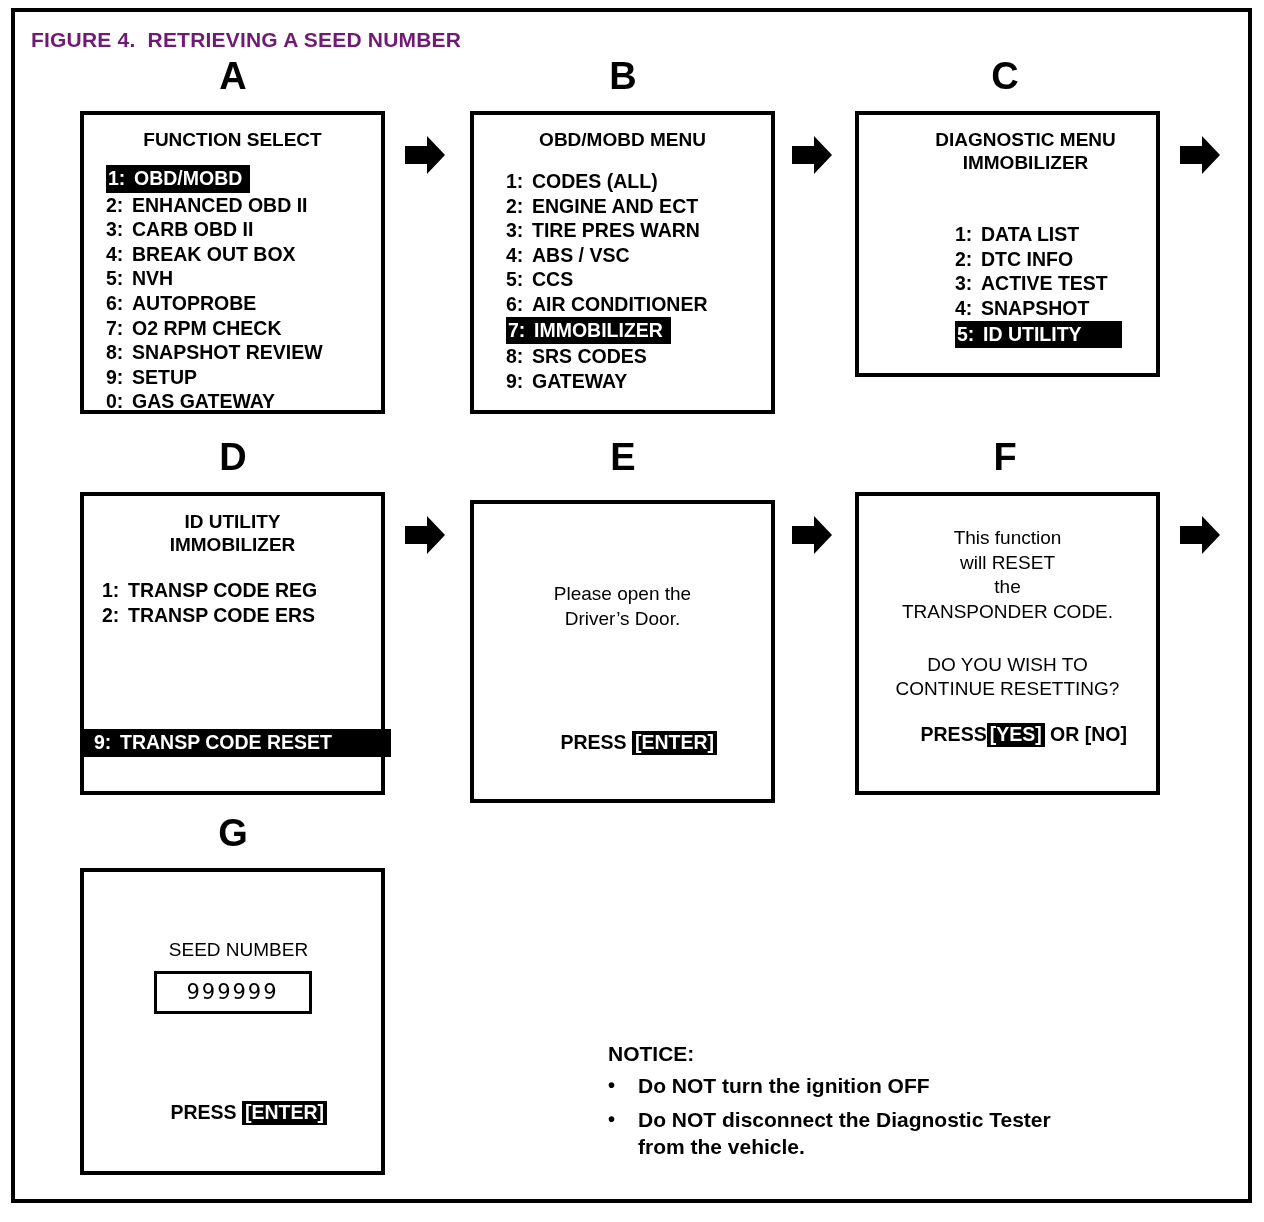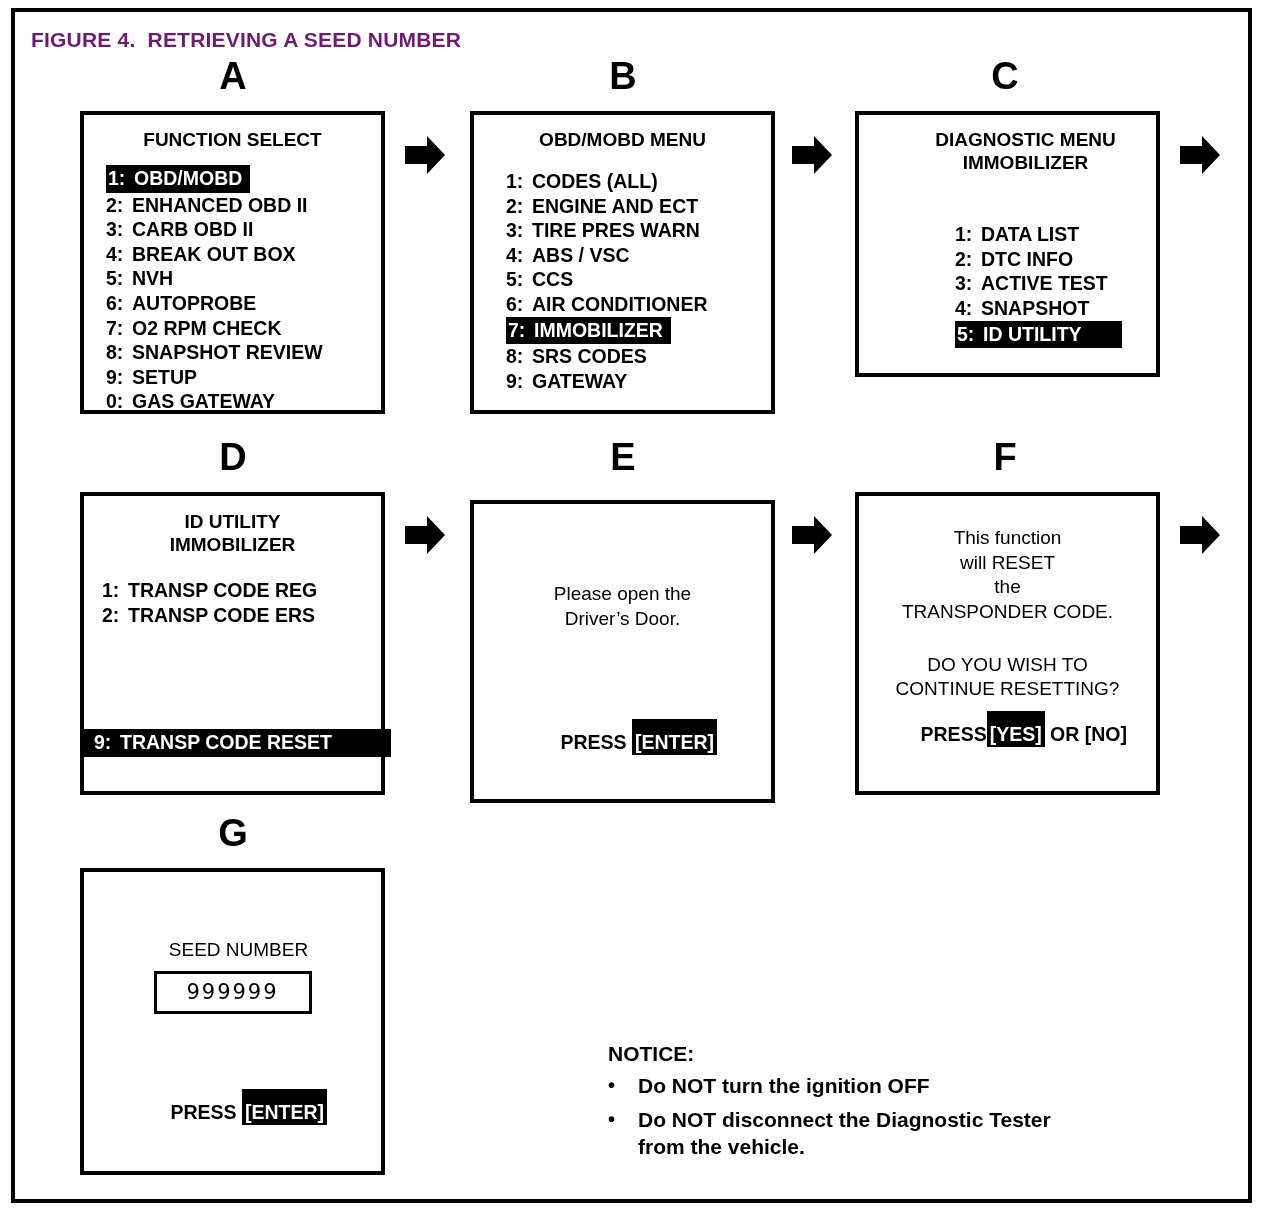--- a/index.html
+++ b/index.html
@@ -118,21 +118,21 @@
   }
   .press-line {
     text-align: center;
     font-size: 19.5px;
     font-weight: bold;
     white-space: pre;
   }
   .inv {
     background: #000000;
     color: #ffffff;
-    padding: 12px 3px 2px 3px;
+    padding: 0 3px 2px 3px;
   }
 
   
   .seed-box {
     border: 3px solid #000000;
     box-sizing: border-box;
     text-align: center;
     font-family: "DejaVu Sans", sans-serif;
     font-weight: normal;
     font-size: 21px;

